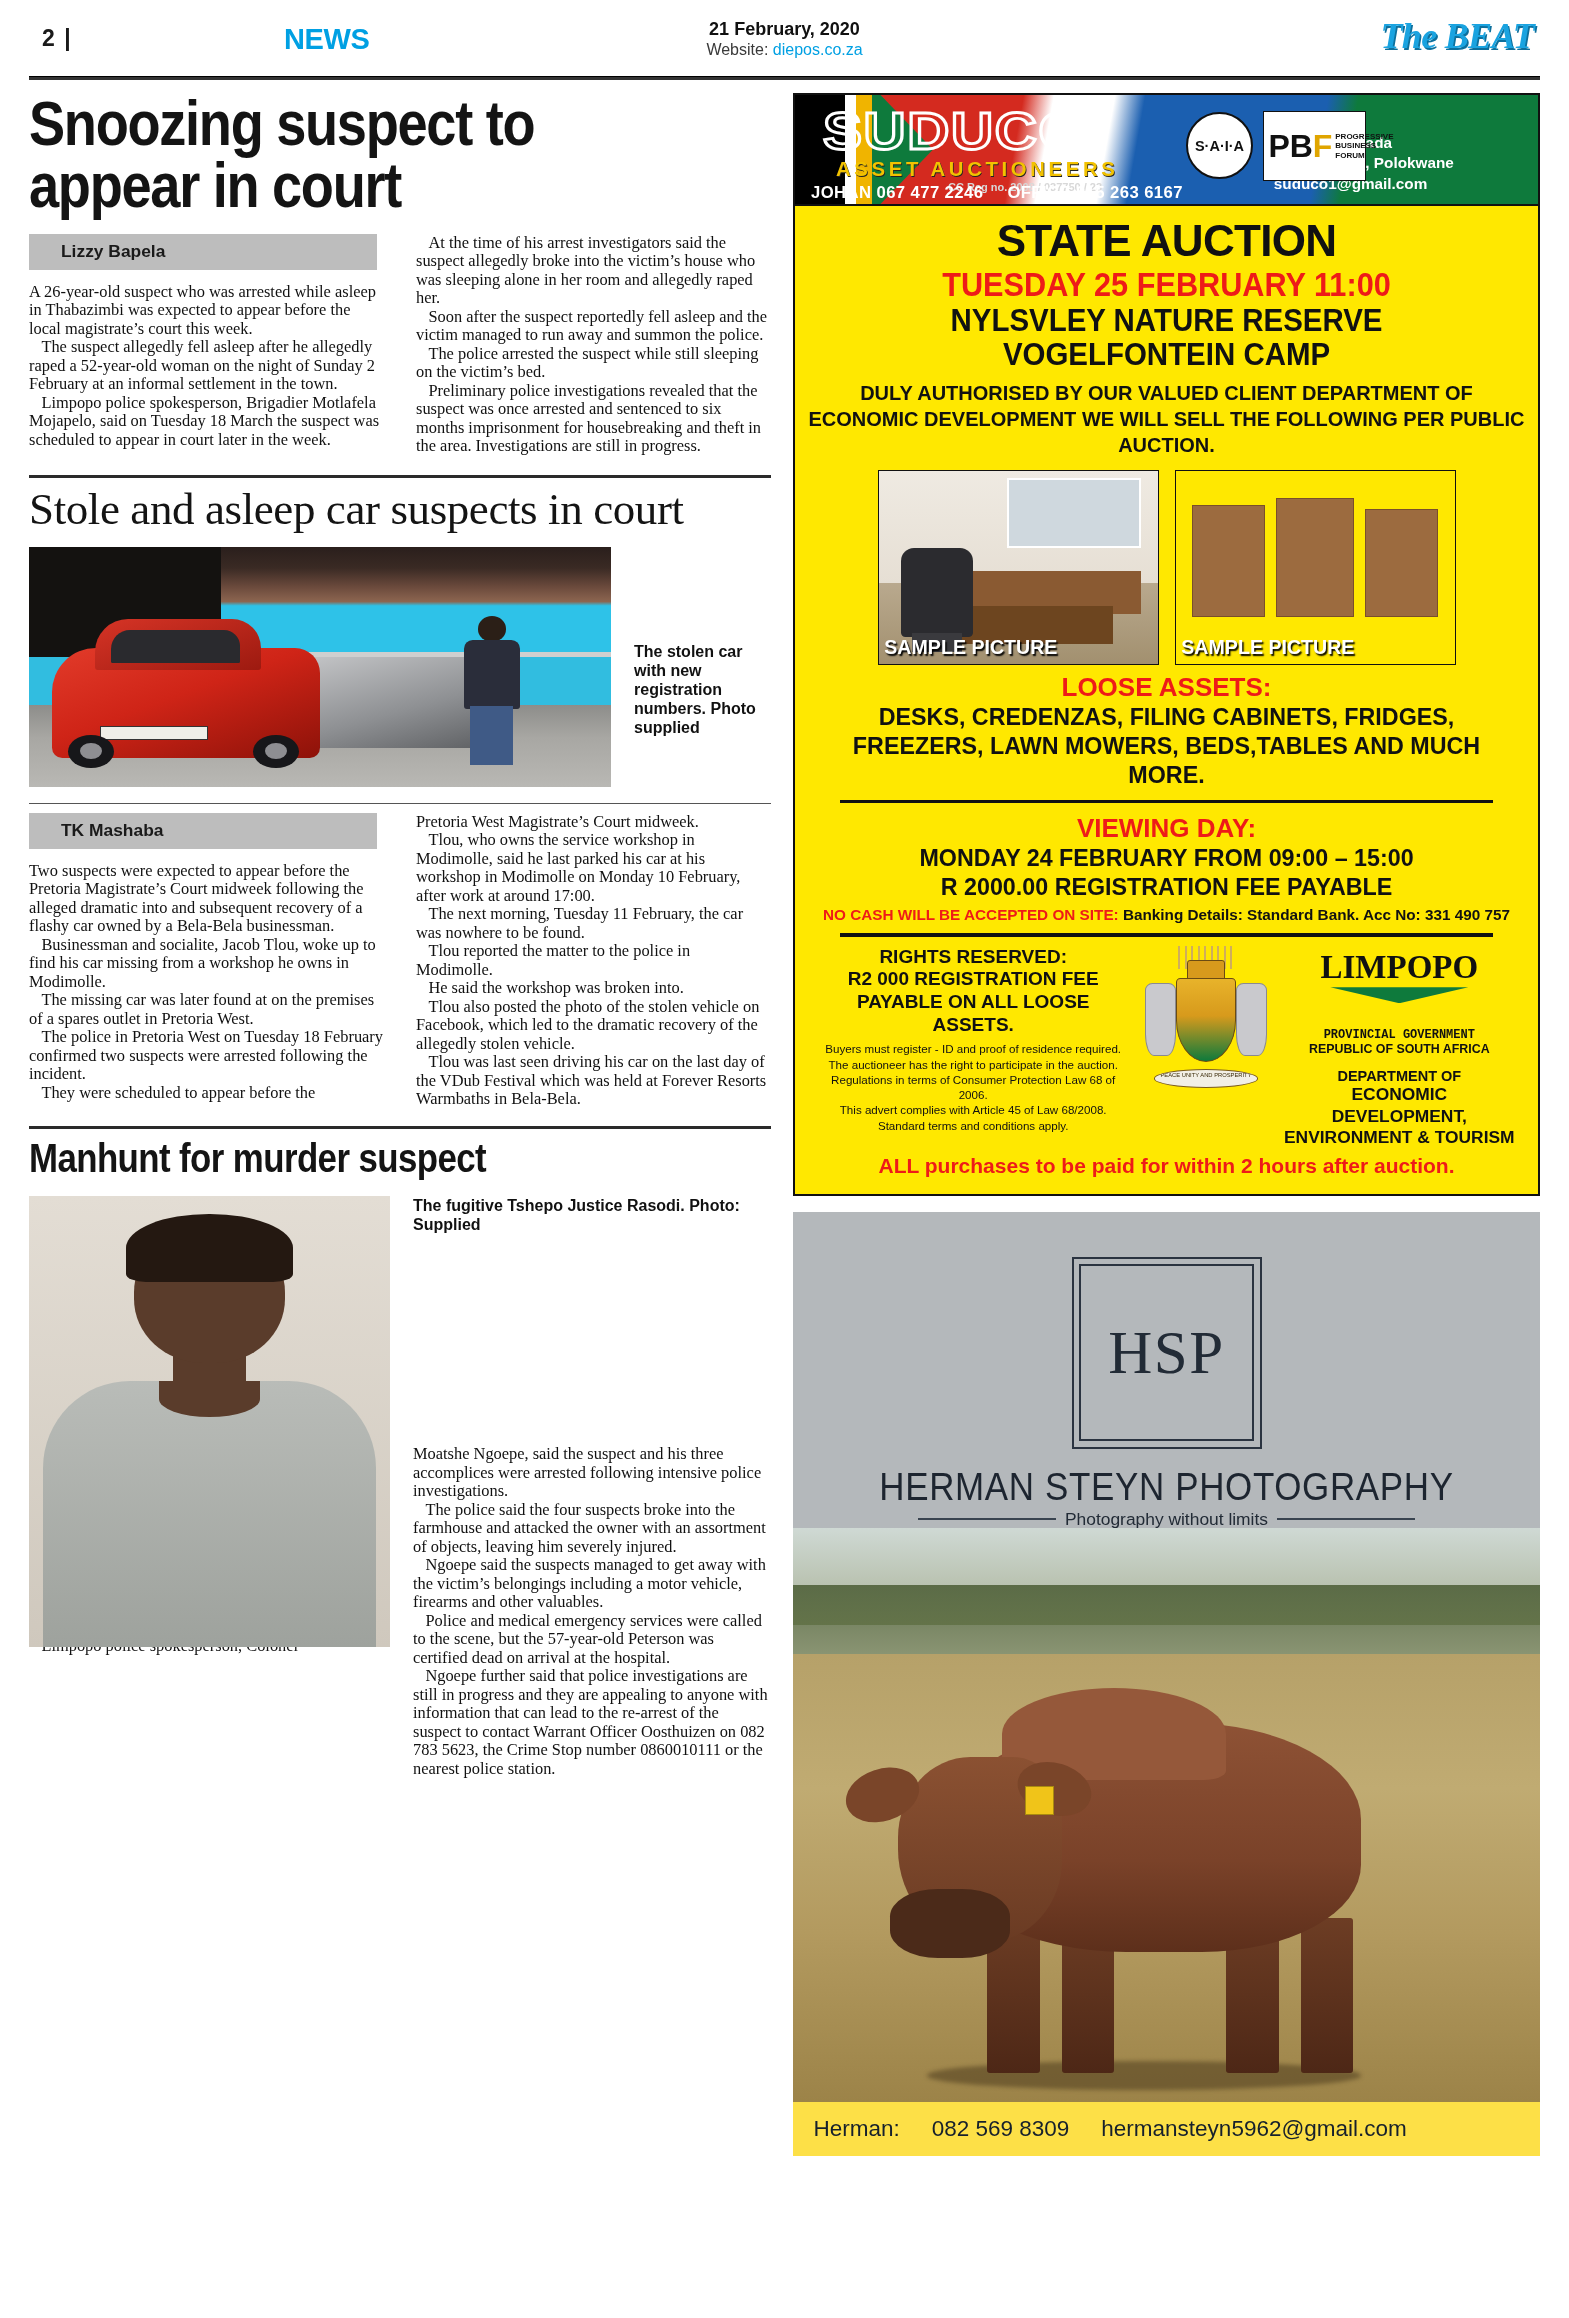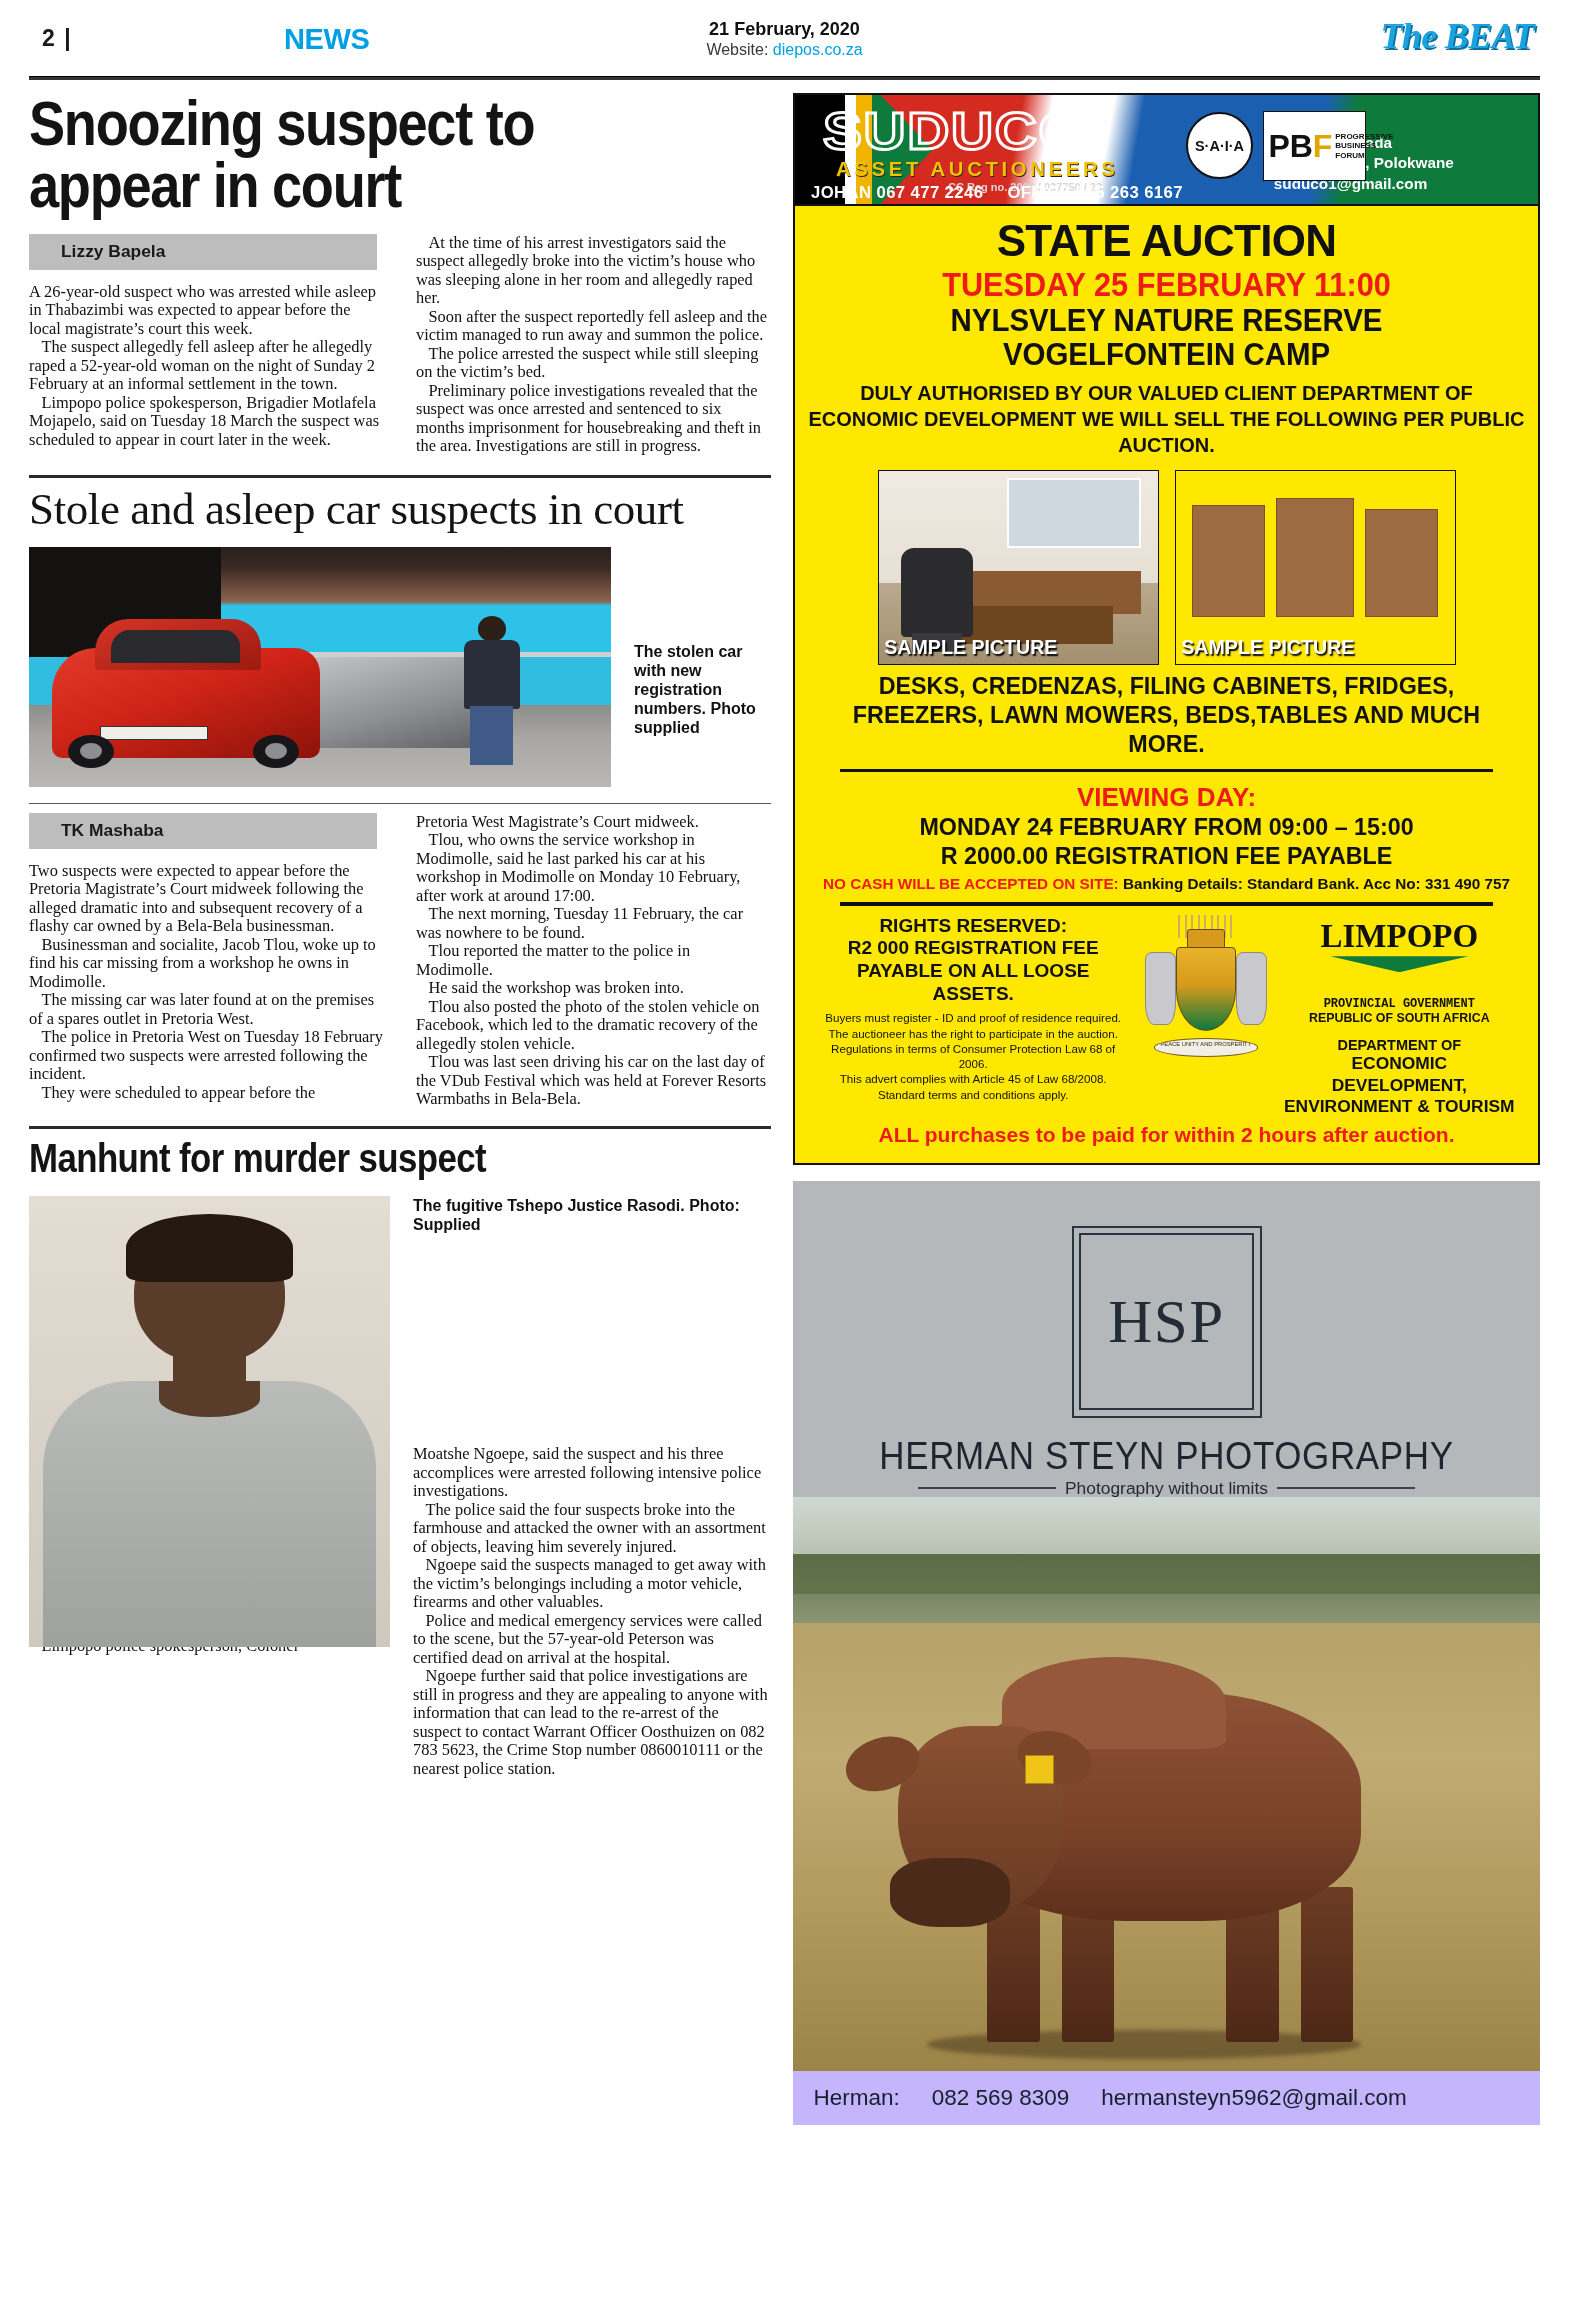--- a/index.html
+++ b/index.html
@@ -351,21 +351,21 @@
   .bull-ear-r { position:absolute; left:30%; top:41%; width:10%; height:9%;
      background:#7a4529; border-radius:50%; transform: rotate(16deg); }
   .bull-tag   { position:absolute; left:31%; top:45%; width:4%; height:5%;
      background:#f0c419; border:0.7px solid #a88a10; }
   .bull-leg   { position:absolute; top:68%; width:7%; height:27%;
      background: linear-gradient(180deg,#6d3d24,#4d2716); border-radius:2.9px; }
   .bull-shadow{ position:absolute; left:18%; top:93%; width:58%; height:5%;
      background: rgba(60,45,20,0.45); border-radius:50%; filter: blur(2.2px); }
 
   #contact-bar {
-    width: 747px; height: 54px; background:#c4b5fd;
+    width: 747px; height: 54px; background:#fde047;
     display:flex; align-items:center; padding-left: 20.4px; gap: 32px;
   }
   #contact-bar span {
     font-family:"Liberation Sans", sans-serif; font-size: 22.5px; color:#16202c;
   }
 </style>
 </head>
 <body>
 
 <div id="masthead">
@@ -557,20 +557,21 @@
         <div class="ad-photo">
           <div class="office2">
             <div class="cab" style="left:6%;  top:18%; width:26%; height:58%;"></div>
             <div class="cab" style="left:36%; top:14%; width:28%; height:62%;"></div>
             <div class="cab" style="left:68%; top:20%; width:26%; height:56%;"></div>
           </div>
           <div class="ad-sample">SAMPLE PICTURE</div>
         </div>
       </div>
 
+      <div class="ad-sec-red">LOOSE ASSETS:</div>
       <div class="ad-sec-blk">DESKS, CREDENZAS, FILING CABINETS, FRIDGES, FREEZERS, LAWN MOWERS, BEDS,TABLES AND MUCH MORE.</div>
 
       <div class="ad-hr"></div>
 
       <div class="ad-sec-red">VIEWING DAY:</div>
       <div class="ad-sec-blk">MONDAY 24 FEBRUARY FROM 09:00 – 15:00</div>
       <div class="ad-sec-blk">R 2000.00 REGISTRATION FEE PAYABLE</div>
 
       <div class="ad-nocash">
         <span class="red">NO CASH WILL BE ACCEPTED ON SITE:</span>

